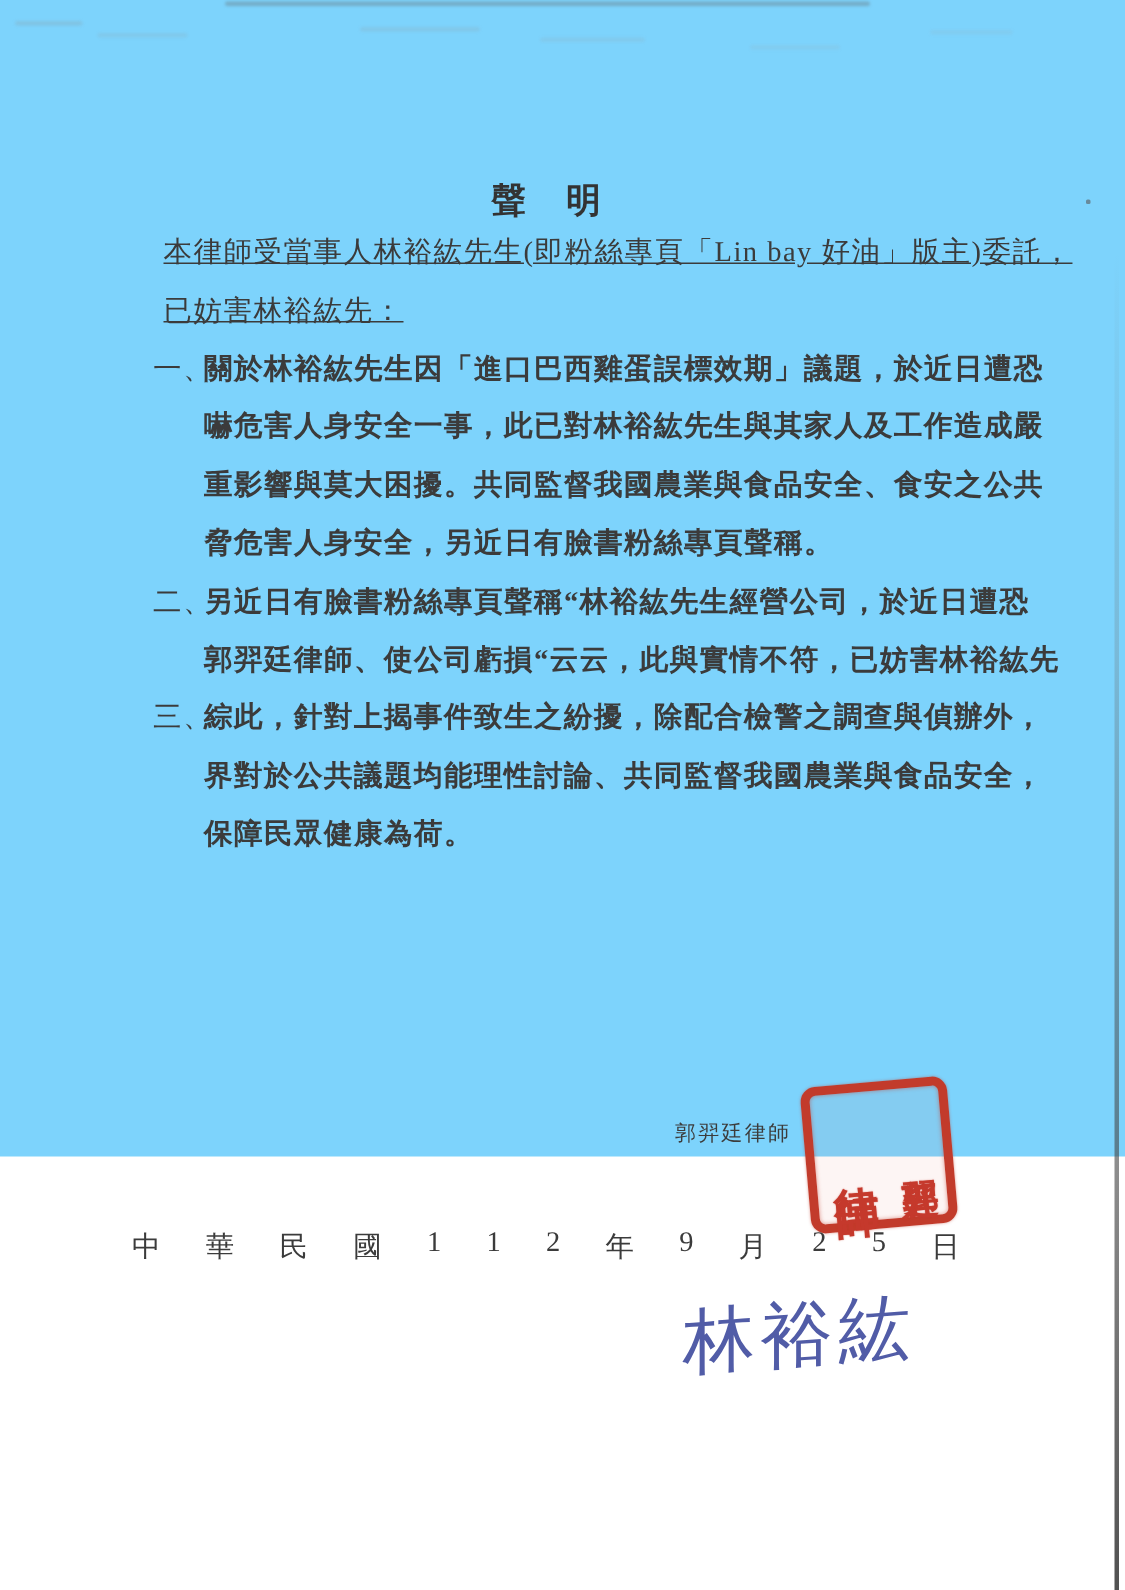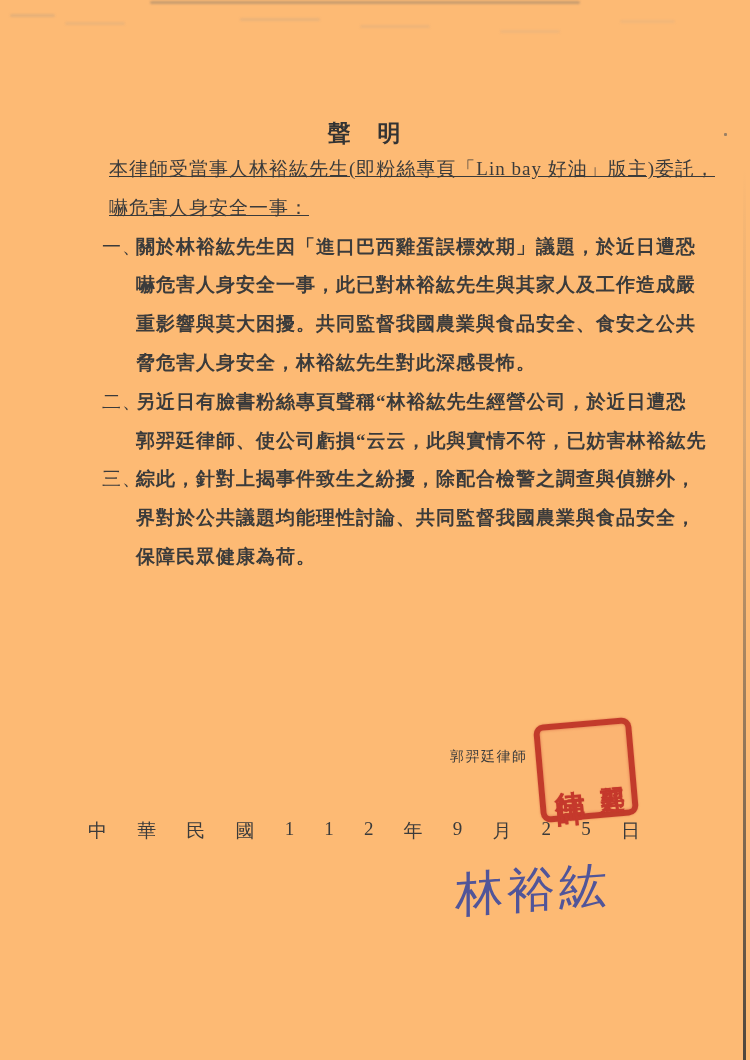--- a/index.html
+++ b/index.html
@@ -4,22 +4,22 @@
 <style>
   html, body { margin: 0; padding: 0; }
   body {
     width: 750px; height: 1060px;
     background: #ffffff;
     overflow: hidden;
     font-family: "Liberation Serif", "DejaVu Serif", serif;
   }
   .page {
     position: relative;
-    width: 750px; height: 1060px;
-    background: #fdba74;
+    width: 750px; height: 771px;
+    background: #7dd3fc;
   }
 
   
   .scan-smudge { position: absolute; border-radius: 2px; filter: blur(1px); pointer-events: none; }
   .edge-line {
     position: absolute; left: 743px; top: 168px; width: 3px; height: 892px;
     background: linear-gradient(to bottom,
       rgba(120,120,120,0) 0%,
       rgba(110,110,110,0.25) 30%,
       rgba(70,70,70,0.55) 62%,
@@ -112,37 +112,37 @@
   <div class="edge-line"></div>
 
   <div class="doc-title">聲　明</div>
 
   <div class="content">
 
     <div class="intro">
 
         <div class="line">本律師受當事人林裕紘先生(即粉絲專頁「Lin bay 好油」版主)委託，</div>
 
-        <div class="line">嚇危害人身安全一事：</div>
+        <div class="line">已妨害林裕紘先：</div>
       </div>
 
     <div>
 
         <div class="item">
           <span class="item-marker">一、</span>
           <div class="item-lines">
 
               <div class="line">關於林裕紘先生因「進口巴西雞蛋誤標效期」議題，於近日遭恐</div>
 
               <div class="line">嚇危害人身安全一事，此已對林裕紘先生與其家人及工作造成嚴</div>
 
               <div class="line">重影響與莫大困擾。共同監督我國農業與食品安全、食安之公共</div>
 
 
-              <div class="line">脅危害人身安全，林裕紘先生對此深感畏怖。</div>
+              <div class="line">脅危害人身安全，另近日有臉書粉絲專頁聲稱。</div>
             </div>
         </div>
 
         <div class="item">
           <span class="item-marker">二、</span>
           <div class="item-lines">
 
               <div class="line">另近日有臉書粉絲專頁聲稱“林裕紘先生經營公司，於近日遭恐</div>
 
               <div class="line">郭羿廷律師、使公司虧損“云云，此與實情不符，已妨害林裕紘先</div>

